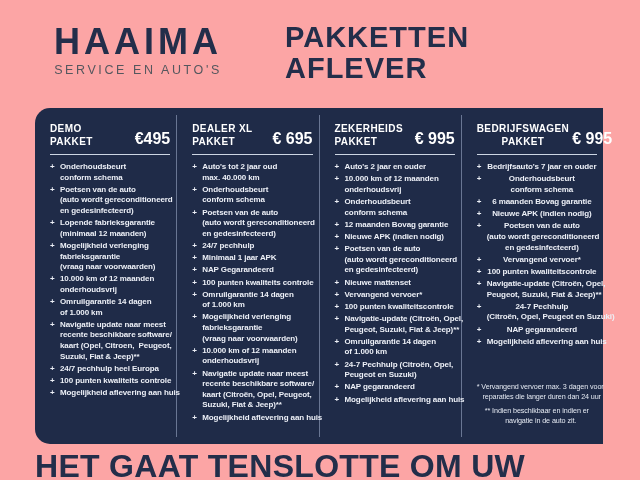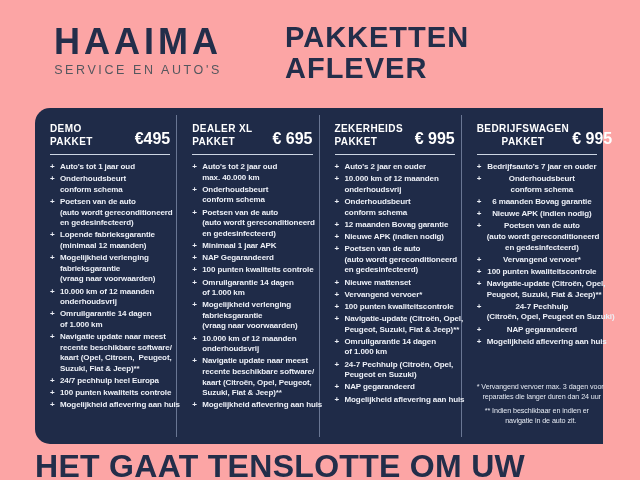--- a/index.html
+++ b/index.html
@@ -59,21 +59,20 @@
     <div class="col">
       <div class="pkg-head">
         <div class="pkg-name">
           <div>DEMO</div>
           <div>PAKKET</div>
         </div>
         <div class="pkg-price">€495</div>
       </div>
       <div class="pkg-divider"></div>
       <ul class="items">
-          <li>Auto's tot 1 jaar oud</li>
           <li>Onderhoudsbeurt
 conform schema</li>
           <li>Poetsen van de auto
 (auto wordt gereconditioneerd
 en gedesinfecteerd)</li>
           <li>Lopende fabrieksgarantie
 (minimaal 12 maanden)</li>
           <li>Mogelijkheid verlenging
 fabrieksgarantie
 (vraag naar voorwaarden)</li>
@@ -101,20 +100,21 @@
       </div>
       <div class="pkg-divider"></div>
       <ul class="items">
           <li>Auto's tot 2 jaar oud
 max. 40.000 km</li>
           <li>Onderhoudsbeurt
 conform schema</li>
           <li>Poetsen van de auto
 (auto wordt gereconditioneerd
 en gedesinfecteerd)</li>
+          <li>24/7 pechhulp</li>
           <li>Minimaal 1 jaar APK</li>
           <li>NAP Gegarandeerd</li>
           <li>100 punten kwaliteits controle</li>
           <li>Omruilgarantie 14 dagen
 of 1.000 km</li>
           <li>Mogelijkheid verlenging
 fabrieksgarantie
 (vraag naar voorwaarden)</li>
           <li>10.000 km of 12 maanden
 onderhoudsvrij</li>

